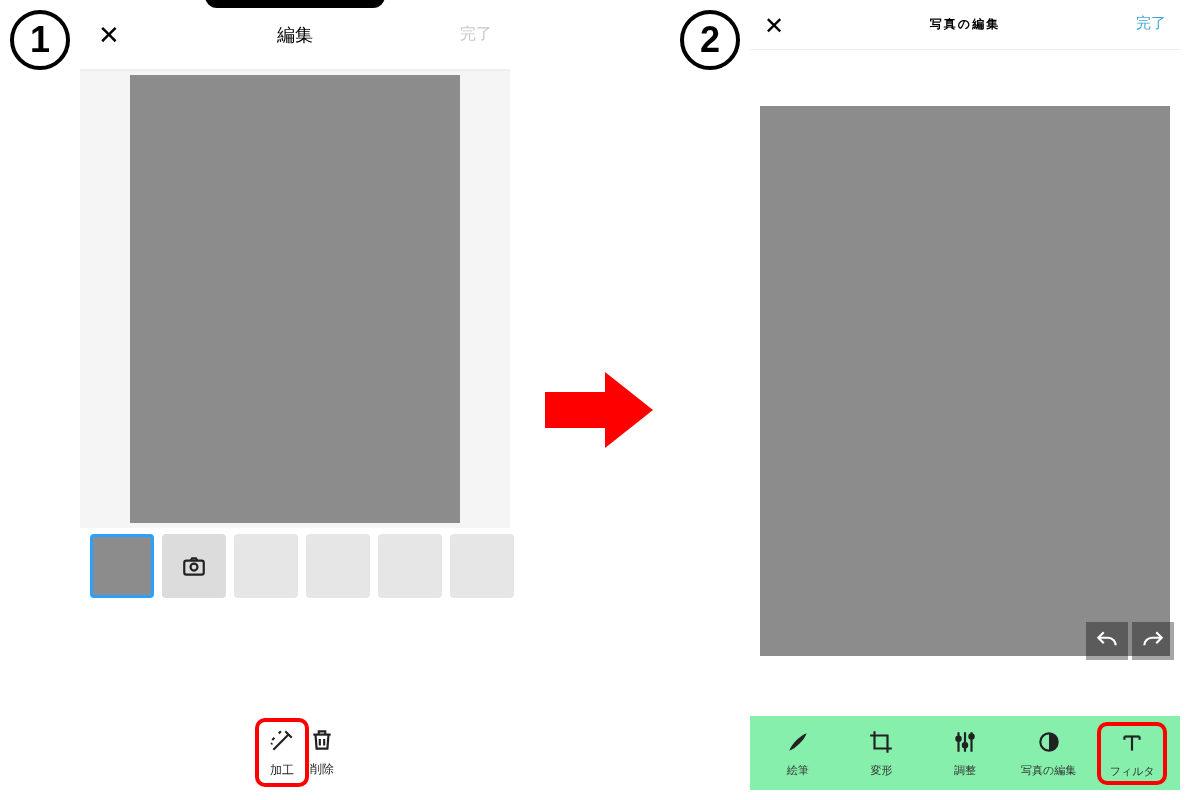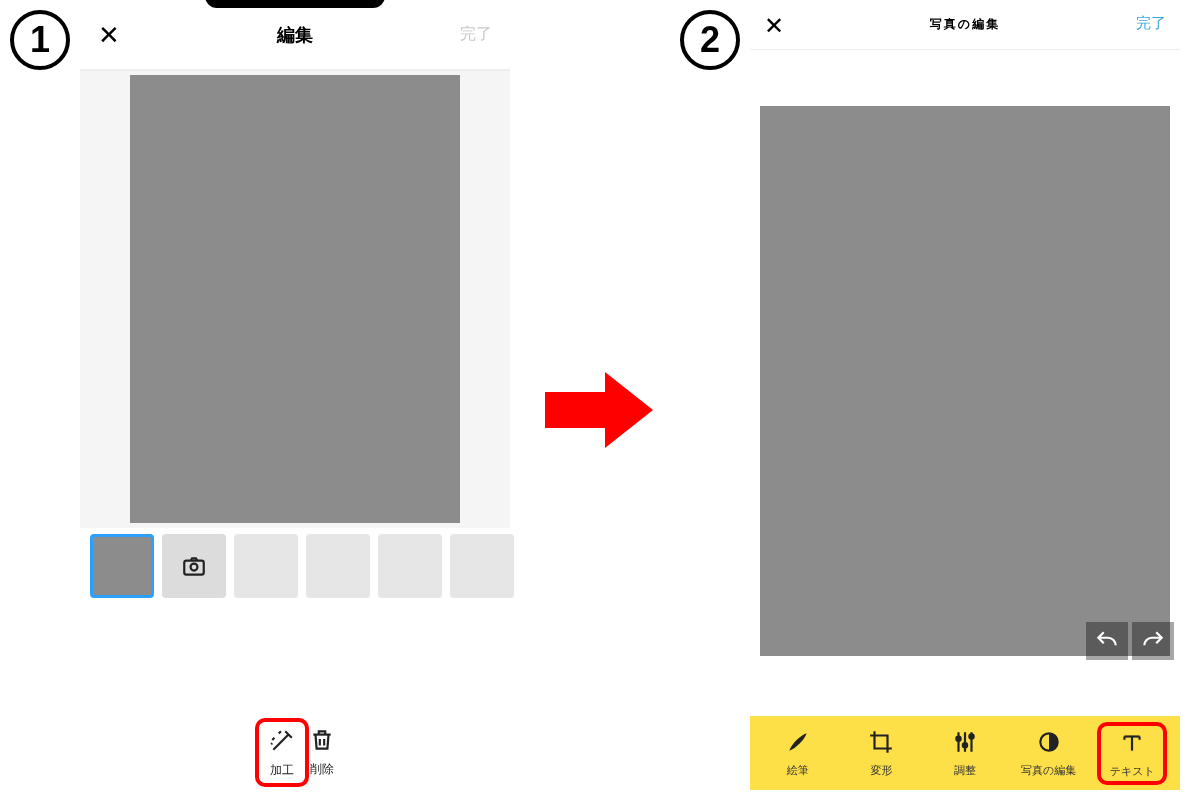--- a/index.html
+++ b/index.html
@@ -58,21 +58,21 @@
   .hdr1 {
     position: relative;
     height: 70px;
     display: flex; align-items: center; justify-content: center;
     border-bottom: 1px solid #eee;
   }
   .hdr1 .close {
     position: absolute; left: 18px; top: 22px;
     font-size: 26px; line-height: 1; color: #000; cursor: pointer;
   }
-  .hdr1 .title { font-size: 18px; font-weight: 700; }
+  .hdr1 .title { font-size: 18px; font-weight: 400; }
   .hdr1 .done  {
     position: absolute; right: 18px; top: 24px;
     font-size: 16px; color: #c8c8c8;
   }
   
   .notch {
     position: absolute;
     left: 50%; transform: translateX(-50%);
     top: -6px;
     width: 180px; height: 14px;
@@ -166,21 +166,21 @@
     background: rgba(0,0,0,0.35);
     color: #fff;
     display:flex;align-items:center;justify-content:center;
     font-size: 20px;
   }
 
   .toolbar2 {
     position: absolute;
     left: 0; right: 0; bottom: 10px;
     height: 74px;
-    background: #fde047;
+    background: #86efac;
     display: flex; justify-content: space-around; align-items: center;
     padding: 0 6px;
   }
   .t2btn {
     display:flex;flex-direction:column;align-items:center;gap:4px;
     font-size: 11px; color:#333;
     width: 70px;
   }
   .t2btn .glyph { font-size: 26px; line-height:1; }
   .t2btn.highlight {
@@ -317,16 +317,16 @@
       <span>写真の編集</span>
     </div>
     <div class="t2btn highlight">
       <span class="glyph">
         <svg class="icon" viewBox="0 0 24 24">
             <path d="M5 6h14"></path>
             <path d="M12 6v13"></path>
             <path d="M5 6v3M19 6v3"></path>
           </svg>
       </span>
-      <span>テキスト</span>
+      <span>フィルタ</span>
     </div>
   </div>
 </div>
 
 </body></html>

